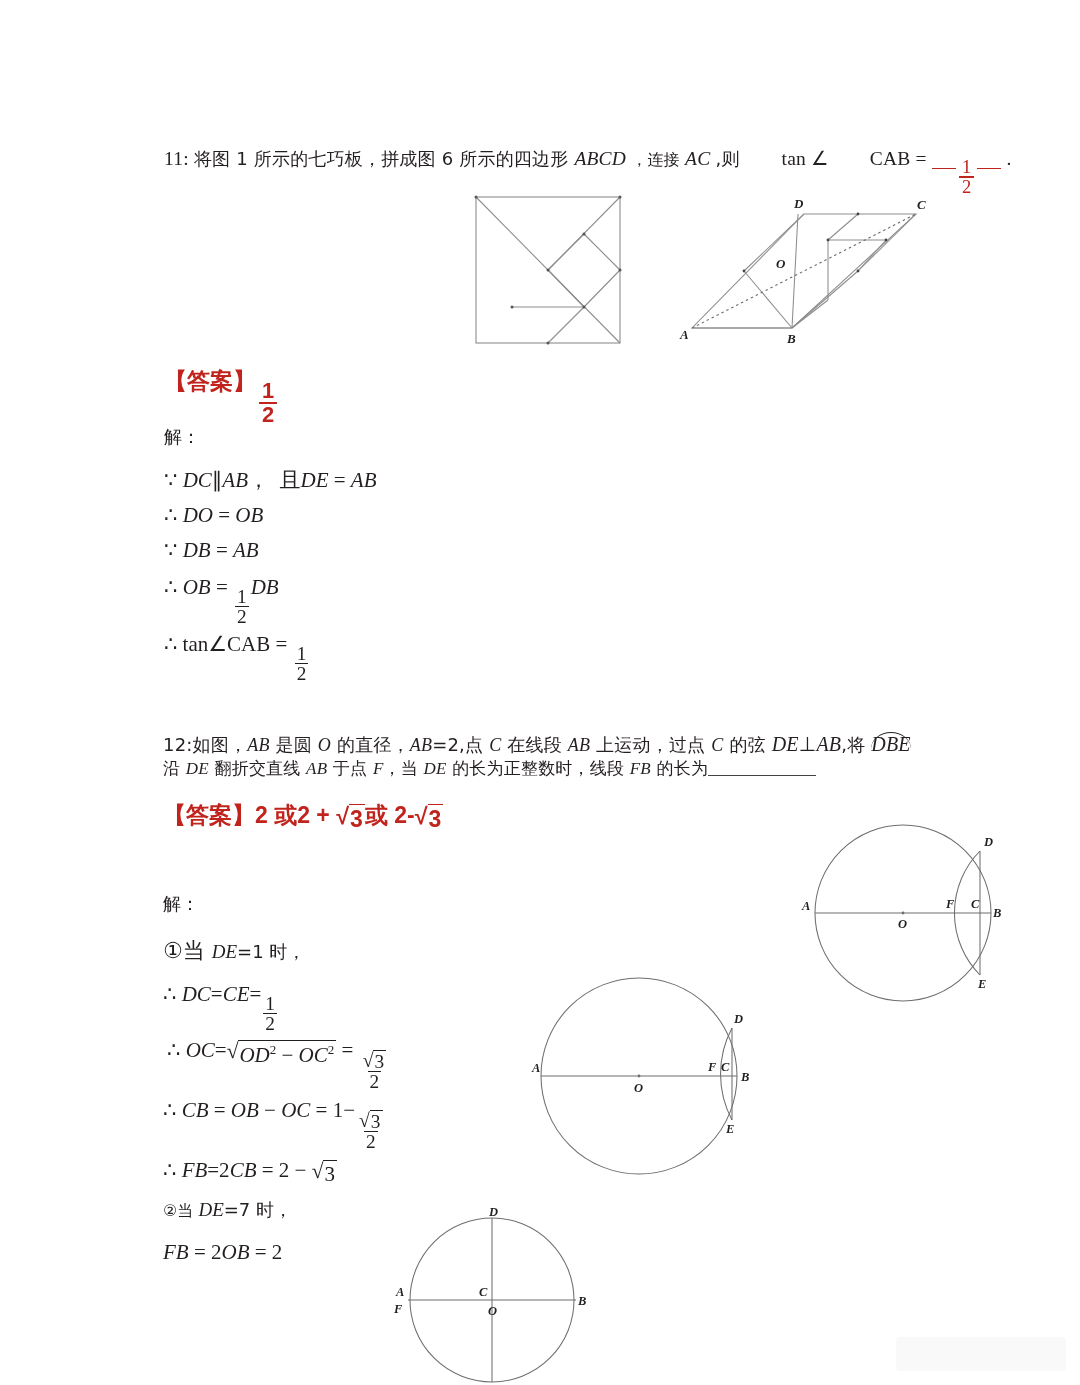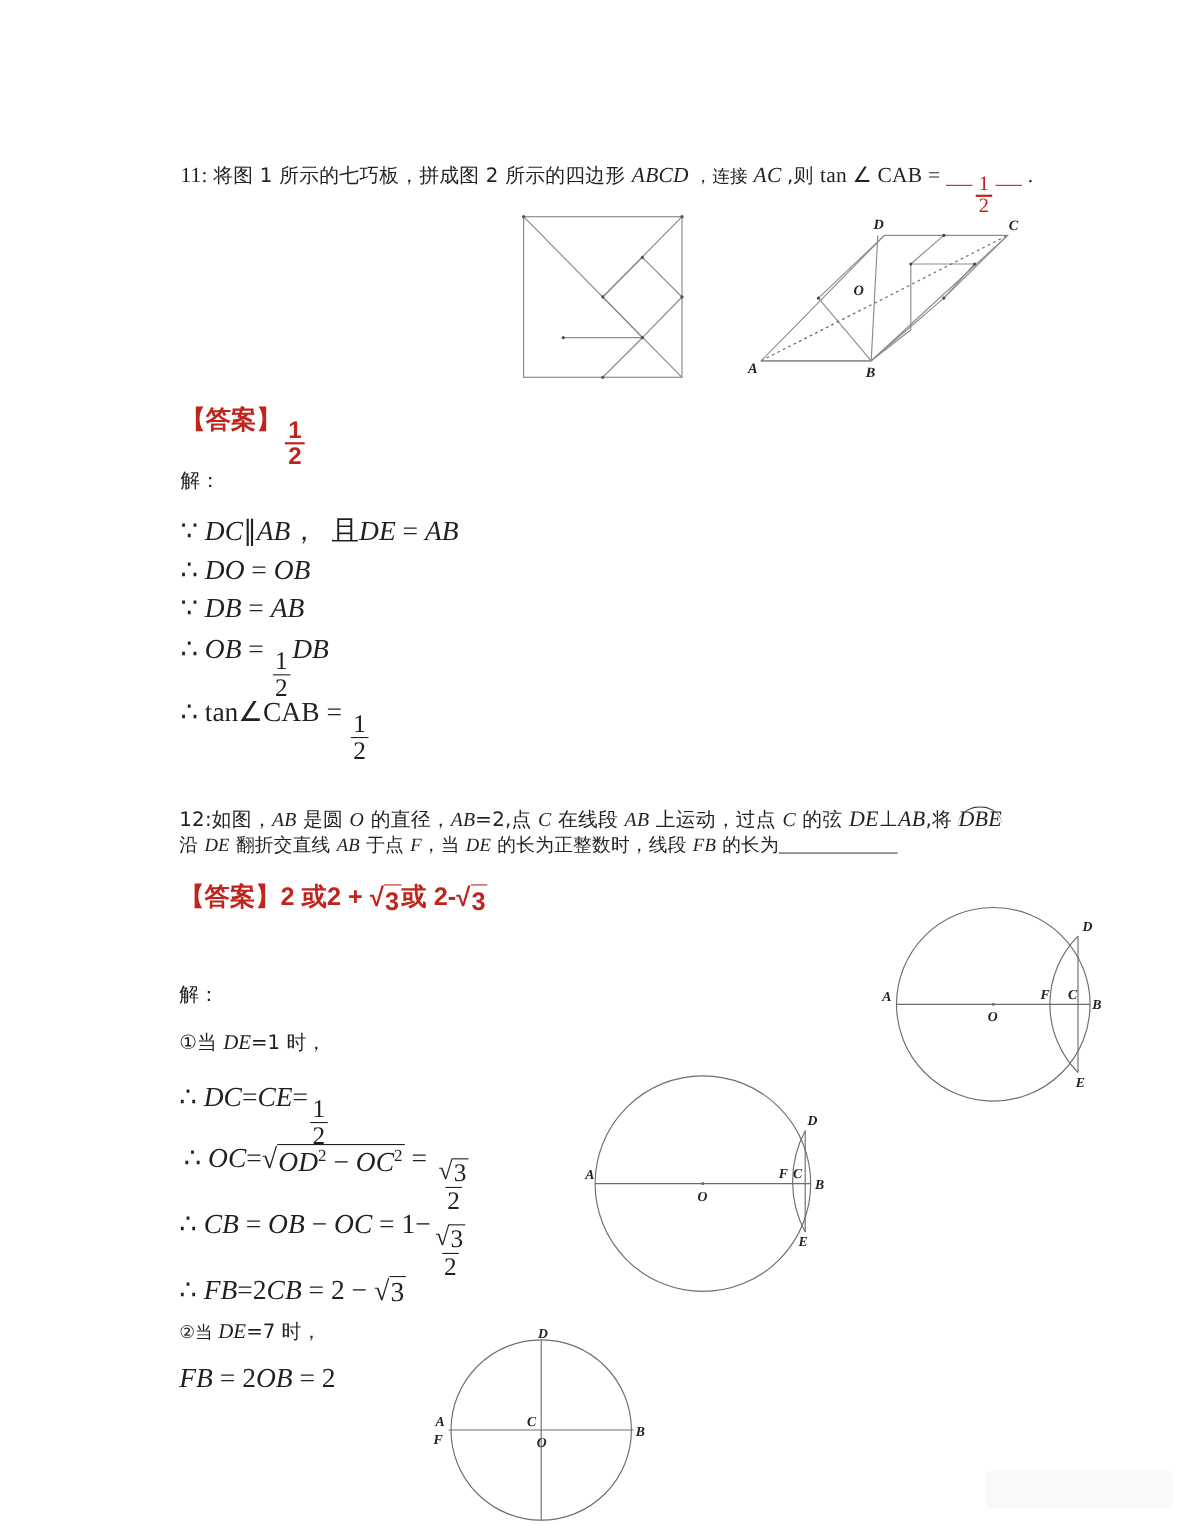--- a/index.html
+++ b/index.html
@@ -15,38 +15,38 @@
 
   
   .q-line{
     position:absolute;
     font-size:19.5px;
     letter-spacing:.2px;
     white-space:nowrap;
     color:#241f20;
   }
   .mi{font-style:italic; font-family:"Liberation Serif", serif;}
-  .up{font-style:normal;}
+  .up{font-style:normal;margin-left:36px;}
   .ans{
     position:absolute;
     color:#c0241c;
     font-weight:bold;
     white-space:nowrap;
     font-size:21px;
     font-family:"Liberation Sans", sans-serif;
   }
   .ans .cjk{font-family:"DejaVu Sans", sans-serif; font-weight:bold;}
   .solve{
     position:absolute;
     font-size:19px;
     white-space:nowrap;
   }
   .eq{
     position:absolute;
-    font-size:25px;
+    font-size:21px;
     white-space:nowrap;
     font-family:"Liberation Serif", serif;
   }
 
   
   .frac{
     display:inline-flex;
     flex-direction:column;
     align-items:center;
     vertical-align:-0.45em;
@@ -111,21 +111,21 @@
     border-radius:4px;
   }
 </style>
 </head>
 <body>
 
 <div class="page">
 
   <div class="q-line" style="left:164px; top:147px;">
     <span>11:</span>
-    <span style="font-family:'DejaVu Sans',sans-serif;font-size:18px;">将图 1 所示的七巧板，拼成图 2 所示的四边形 </span>
+    <span style="font-family:'DejaVu Sans',sans-serif;font-size:18px;">将图 1 所示的七巧板，拼成图 6 所示的四边形 </span>
     <span class="mi">ABCD</span>
     <span style="font-family:'DejaVu Sans',sans-serif;font-size:16px;">，连接 </span>
     <span class="mi">AC</span>
     <span style="font-family:'DejaVu Sans',sans-serif;font-size:18px;">,则 </span>
     <span class="up">tan</span>
     <span>∠</span>
     <span class="up">CAB</span>
     <span>=</span>
     <span class="blank-red"></span><span class="frac-red" style="color:#c0241c;">
         <span class="num">1</span>
@@ -275,21 +275,21 @@
         <text x="172" y="170">E</text>
         <text x="140" y="90">F</text>
         <text x="92" y="110">O</text>
       </g>
     </svg>
   </figure>
 
   <div class="solve" style="left:163px; top:892px; font-family:'DejaVu Sans',sans-serif; font-size:18px;">解：</div>
 
   <div class="eq" style="left:163px; top:936px; font-size:19px;">
-    <span style="font-family:'DejaVu Sans',sans-serif;font-size:18px;">①当 </span><span class="mi">DE</span><span style="font-family:'DejaVu Sans',sans-serif;font-size:18px;">=1 时，</span>
+    <span style="font-family:'DejaVu Sans',sans-serif;font-size:22px;">①当 </span><span class="mi">DE</span><span style="font-family:'DejaVu Sans',sans-serif;font-size:18px;">=1 时，</span>
   </div>
 
   <div class="eq" style="left:163px; top:982px;">
     ∴&nbsp;<span class="mi">DC</span>=<span class="mi">CE</span>=<span class="frac">
         <span class="num">1</span>
         <span class="den">2</span>
       </span>
   </div>
 
   <div class="eq" style="left:167px; top:1038px;">

